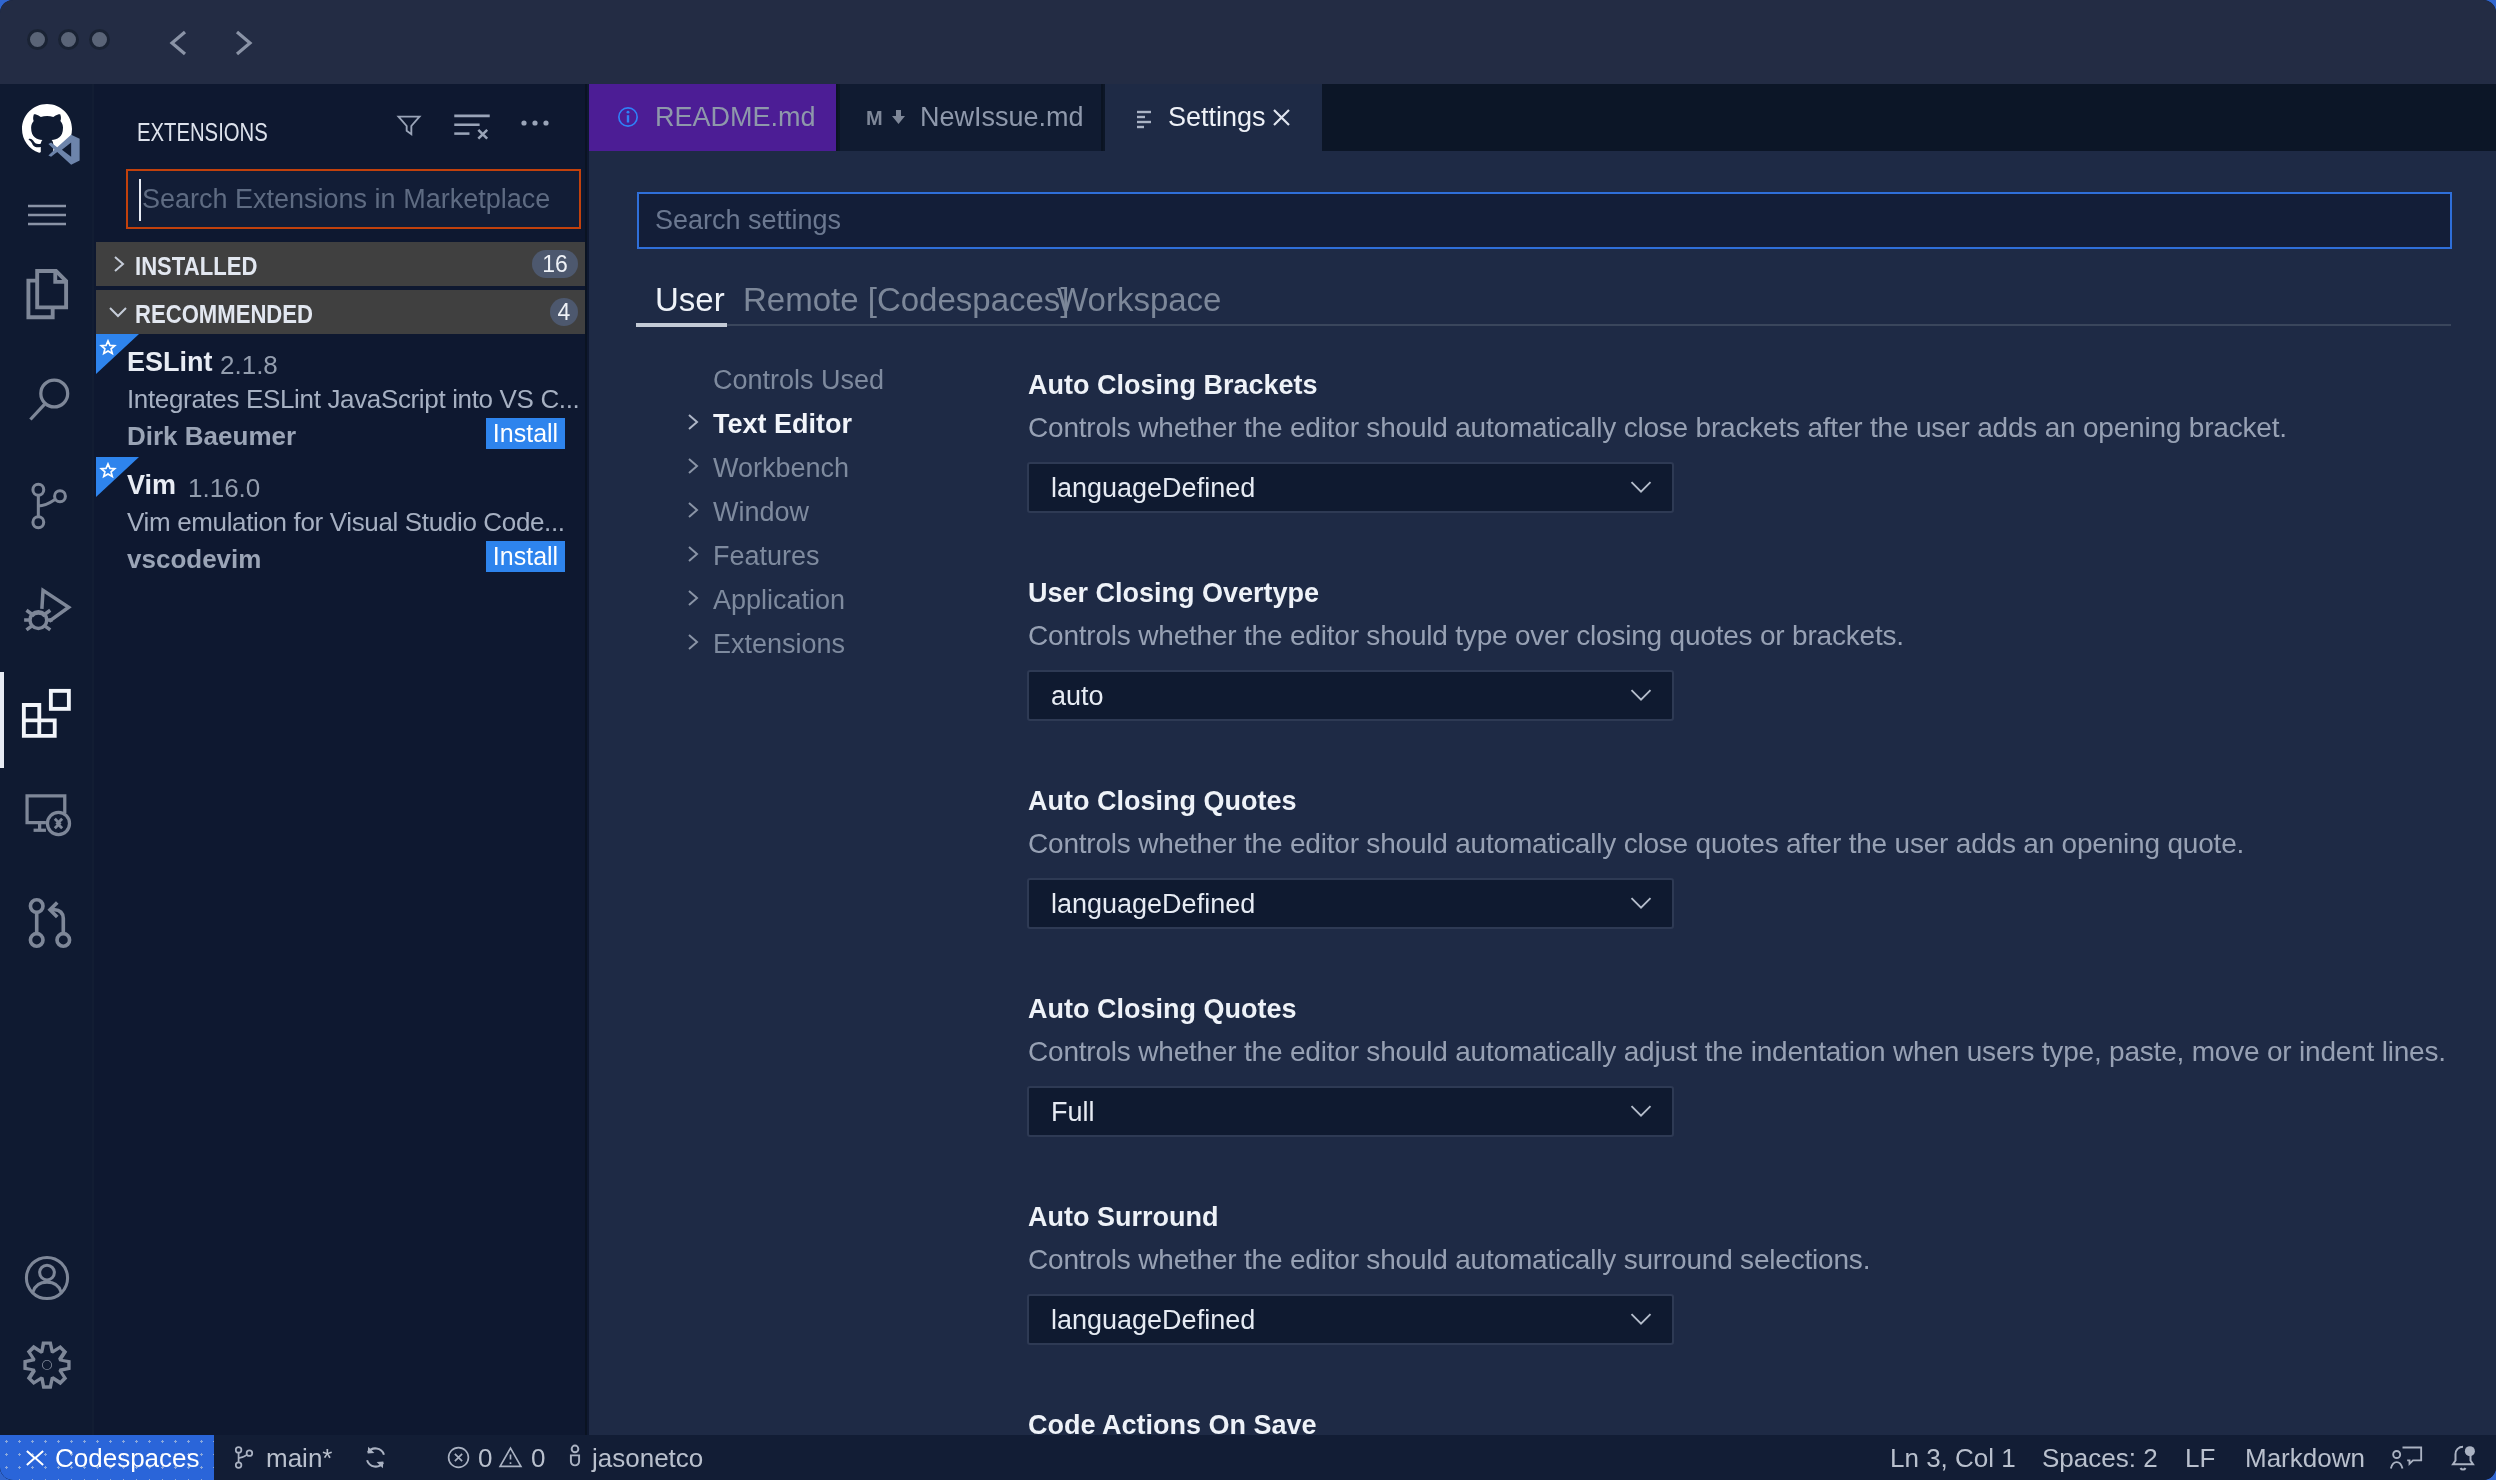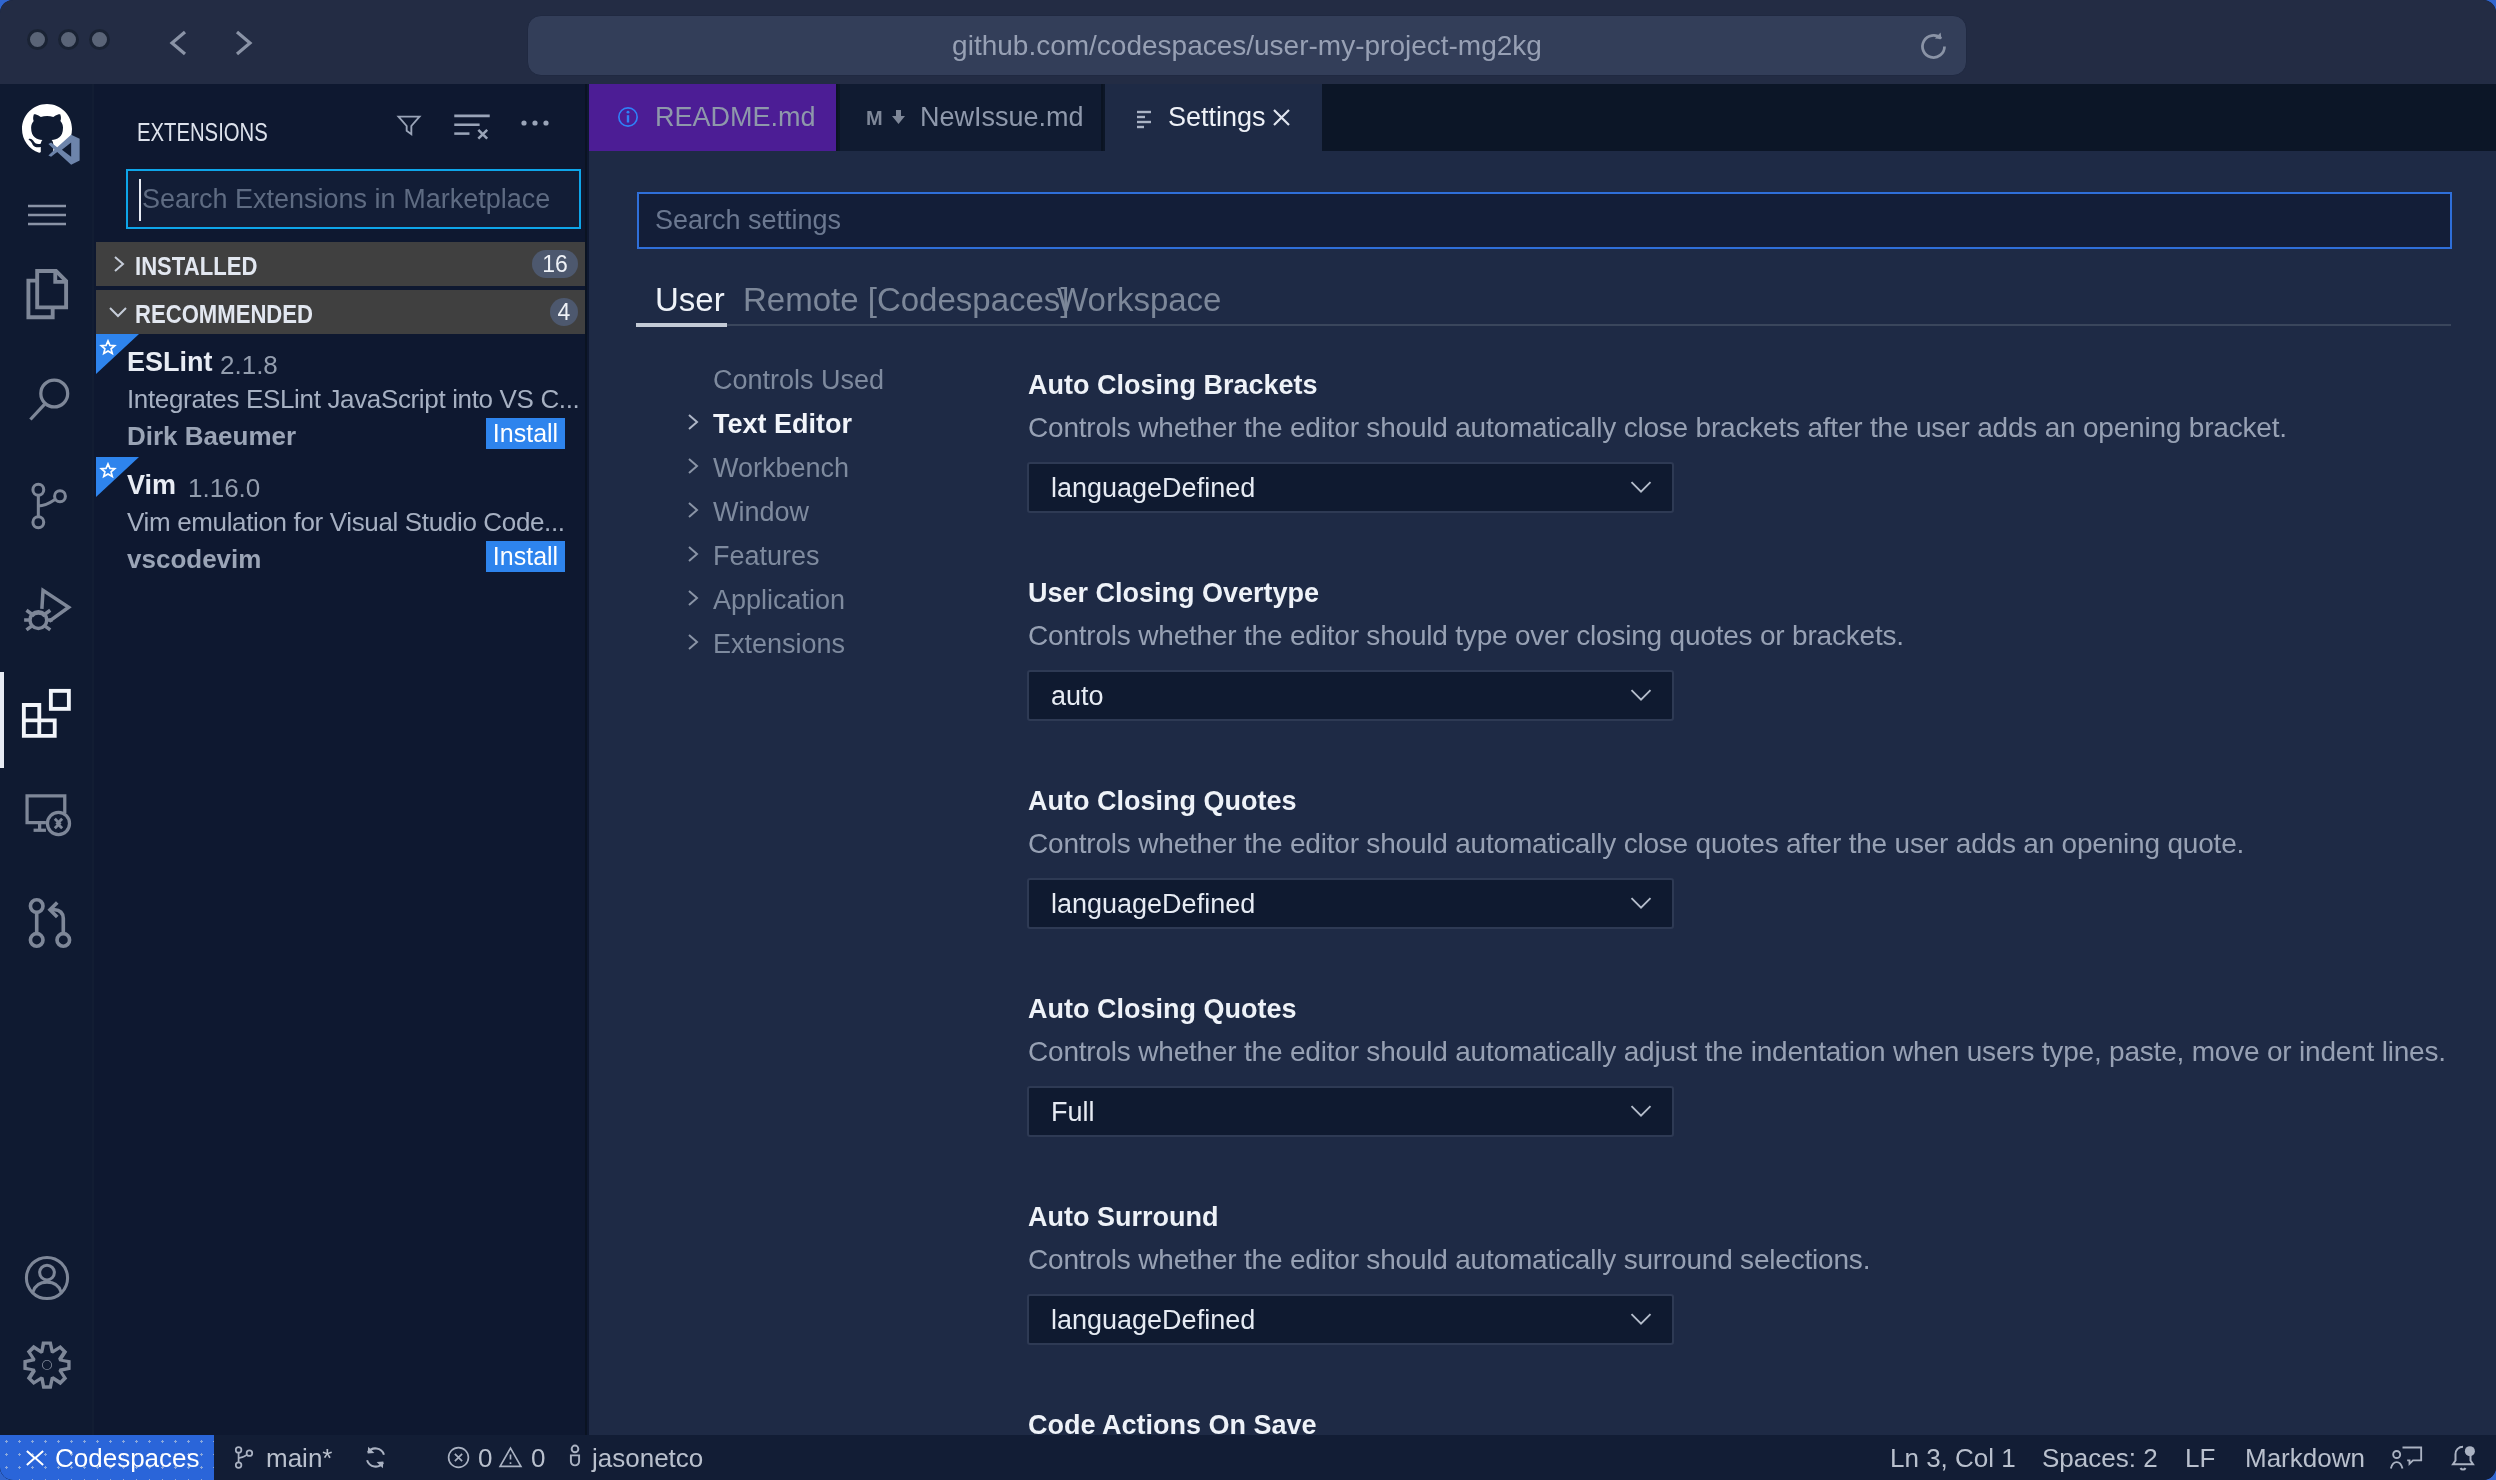--- a/index.html
+++ b/index.html
@@ -19,21 +19,21 @@
 #activitybar { position:absolute; left:0; top:84px; width:94px; bottom:45px; background:#0f1a31; border-right:2px solid #121d33; }
 #sidebar { position:absolute; left:96px; top:84px; width:491px; bottom:45px; background:#0e1830; overflow:hidden; border-right:2px solid #0a1322; }
 #editor { position:absolute; left:589px; top:84px; right:0; bottom:45px; background:#1e2a45; overflow:hidden; }
 
 
 .aicon { position:absolute; left:0; width:94px; display:flex; justify-content:center; }
 #actind { position:absolute; left:0; top:588px; width:4px; height:96px; background:#e8ecf4; }
 
 
 #sbtitle { position:absolute; left:41px; top:33px; font-size:26px; color:#dde2ec; letter-spacing:0; transform:scaleX(0.78); transform-origin:left center; }
-#sbsearch { position:absolute; left:30px; top:85px; width:455px; height:60px; background:#121d36; border:2px solid #0ea5e9; }
+#sbsearch { position:absolute; left:30px; top:85px; width:455px; height:60px; background:#121d36; border:2px solid #c2410c; }
 #sbsearch .ph { position:absolute; left:14px; top:13px; font-size:27px; color:#5e6b82; }
 #sbsearch .caret { position:absolute; left:11px; top:8px; width:2px; height:42px; background:#e8ecf4; }
 .secrow { position:absolute; left:0; width:491px; height:44px; background:#404040; }
 .secrow .label { position:absolute; left:39px; top:9px; font-size:26px; font-weight:bold; color:#e2e7f0; transform:scaleX(0.85); transform-origin:left center; }
 .badge { position:absolute; background:#4d586e; color:#eef1f6; font-size:23px; text-align:center; border-radius:15px; }
 .ext-item { position:absolute; left:0; width:491px; height:123px; }
 .ribbon { position:absolute; left:0; top:0; width:0; height:0; border-left:43px solid #2e84ed; border-bottom:40px solid transparent; }
 .ext-name { position:absolute; left:31px; font-size:27px; font-weight:bold; color:#e8ecf4; }
 .ext-ver { position:absolute; font-size:26px; color:#939dae; }
 .ext-desc { position:absolute; left:31px; font-size:26px; color:#a6b0c2; white-space:nowrap; letter-spacing:-0.35px; }
@@ -75,27 +75,20 @@
   <div id="chrome">
     <div class="dot" style="left:27px"></div>
     <div class="dot" style="left:58px"></div>
     <div class="dot" style="left:89px"></div>
     <svg class="navarrow" style="left:166px" width="26" height="28" viewBox="0 0 26 28">
         <path d="M19 3 L6 14 L19 25" stroke="#8a93a6" stroke-width="3.2" fill="none"></path>
       </svg>
     <svg class="navarrow" style="left:230px" width="26" height="28" viewBox="0 0 26 28">
         <path d="M7 3 L20 14 L7 25" stroke="#8a93a6" stroke-width="3.2" fill="none"></path>
       </svg>
-    <div id="urlbar">
-      <div id="urltext">github.com/codespaces/user-my-project-mg2kg</div>
-      <svg style="position:absolute; right:16px; top:14px" width="33" height="33" viewBox="0 0 24 24">
-          <path d="M20 12a8 8 0 1 1-2.5-5.8" stroke="#8a93a6" stroke-width="2" fill="none"></path>
-          <path d="M17.2 1.8 L17.8 6.6 L13 6.2 Z" fill="#8a93a6"></path>
-        </svg>
-    </div>
   </div>
 
   <div id="activitybar">
     <div id="gh" style="position:absolute; left:22px; top:20px; width:50px; height:50px;">
       <svg width="50" height="50" viewBox="0 0 16 16">
           <path fill="#fff" fill-rule="evenodd" d="M8 0C3.58 0 0 3.58 0 8c0 3.54 2.29 6.53 5.47 7.59.4.07.55-.17.55-.38 0-.19-.01-.82-.01-1.49-2.01.37-2.53-.49-2.69-.94-.09-.23-.48-.94-.82-1.13-.28-.15-.68-.52-.01-.53.63-.01 1.08.58 1.23.82.72 1.21 1.87.87 2.33.66.07-.52.28-.87.51-1.07-1.78-.2-3.64-.89-3.64-3.95 0-.87.31-1.59.82-2.15-.08-.2-.36-1.02.08-2.12 0 0 .67-.21 2.2.82.64-.18 1.32-.27 2-.27s1.36.09 2 .27c1.53-1.04 2.2-.82 2.2-.82.44 1.1.16 1.92.08 2.12.51.56.82 1.27.82 2.15 0 3.07-1.87 3.75-3.65 3.95.29.25.54.73.54 1.48 0 1.07-.01 1.93-.01 2.2 0 .21.15.46.55.38A8.01 8.01 0 0 0 16 8c0-4.42-3.58-8-8-8z"></path>
         </svg>
       <svg style="position:absolute; left:25px; top:28px" width="34" height="34" viewBox="0 0 100 100">
           <path fill="#6d84ab" d="M71 8 L30 45 L12 31 L4 35 L22 52 L4 69 L12 73 L30 59 L71 96 L96 84 L96 20 Z M71 31 L71 73 L44 52 Z"></path>
         </svg>

